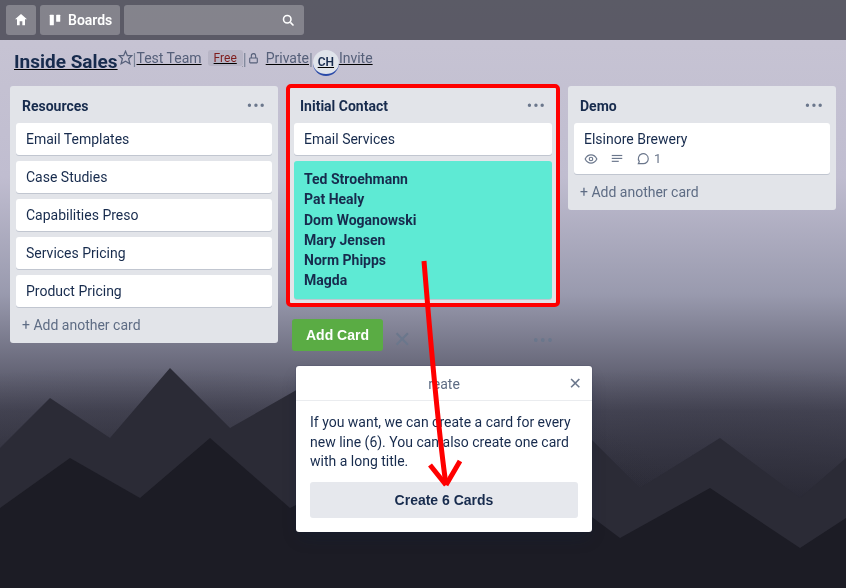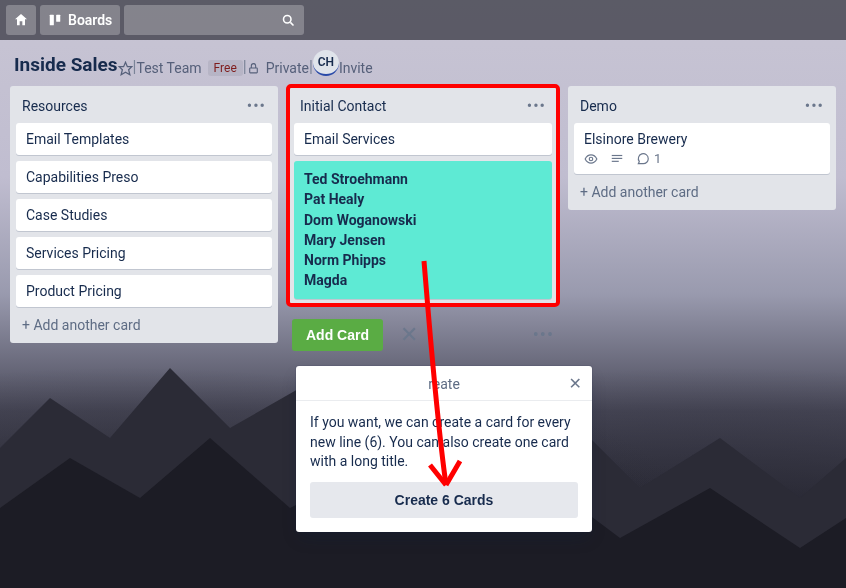--- a/index.html
+++ b/index.html
@@ -59,24 +59,25 @@
     display: flex;
     align-items: center;
     justify-content: flex-end;
     padding: 0 8px;
     color: #fff;
   }
 
   
   .board-header {
     display: flex;
-    align-items: flex-end;
+    align-items: flex-start;
     padding: 10px 14px;
     position: relative;
     z-index: 5;
+    text-decoration: underline;
   }
   .board-title {
     font-size: 19px;
     font-weight: 700;
     color: #172b4d;
   }
   .sep { color:#7b8498; }
   .bh-item { color:#56607a; font-size:14px; display:flex; align-items:center; gap:6px; }
   .free-badge {
     background: rgba(120,120,140,0.18);
@@ -110,21 +111,21 @@
     display: flex;
     flex-direction: column;
     gap: 6px;
   }
   .list-header {
     display: flex;
     align-items: center;
     justify-content: space-between;
     padding: 4px 6px 2px 6px;
   }
-  .list-title { font-weight:400; color:#172b4d; font-size:14px; }
+  .list-title { font-weight:700; color:#172b4d; font-size:14px; }
   .list-menu { color:#6b778c; cursor:pointer; font-size:16px; letter-spacing:1px; }
 
   .card {
     background: #fff;
     border-radius: 3px;
     box-shadow: 0 1px 0 rgba(9,30,66,.15);
     padding: 8px 10px;
     font-size: 14px;
     color: #172b4d;
     cursor: pointer;
@@ -161,22 +162,22 @@
     padding:8px 10px;
     font-size:14px;
     color:#172b4d;
     box-shadow: 0 1px 0 rgba(9,30,66,.15);
     line-height: 1.45;
     font-weight: bold;
   }
 
   .compose-actions {
     display:flex;
-    align-items:center;
-    gap:17px;
+    align-items:flex-end;
+    gap:10px;
     padding: 2px 4px 0 4px;
     margin-top:2px;
   }
   .btn-green {
     background:#5aac44;
     color:#fff;
     border:none;
     border-radius:3px;
     padding:8px 14px;
     font-weight:700;
@@ -302,22 +303,22 @@
 </div>
 
 <div class="lists">
 
   <div class="list">
     <div class="list-header">
       <div class="list-title">Resources</div>
       <div class="list-menu">•••</div>
     </div>
     <div class="card">Email Templates</div>
+    <div class="card">Case Studies</div>
     <div class="card">Capabilities Preso</div>
-    <div class="card">Case Studies</div>
     <div class="card">Services Pricing</div>
     <div class="card">Product Pricing</div>
     <div class="add-card-link">Add another card</div>
   </div>
 
   <div style="width:270px;display:flex;flex-direction:column;gap:10px;">
     <div class="list highlight" style="width:270px;">
       <div class="list-header">
         <div class="list-title">Initial Contact</div>
         <div class="list-menu">•••</div>

